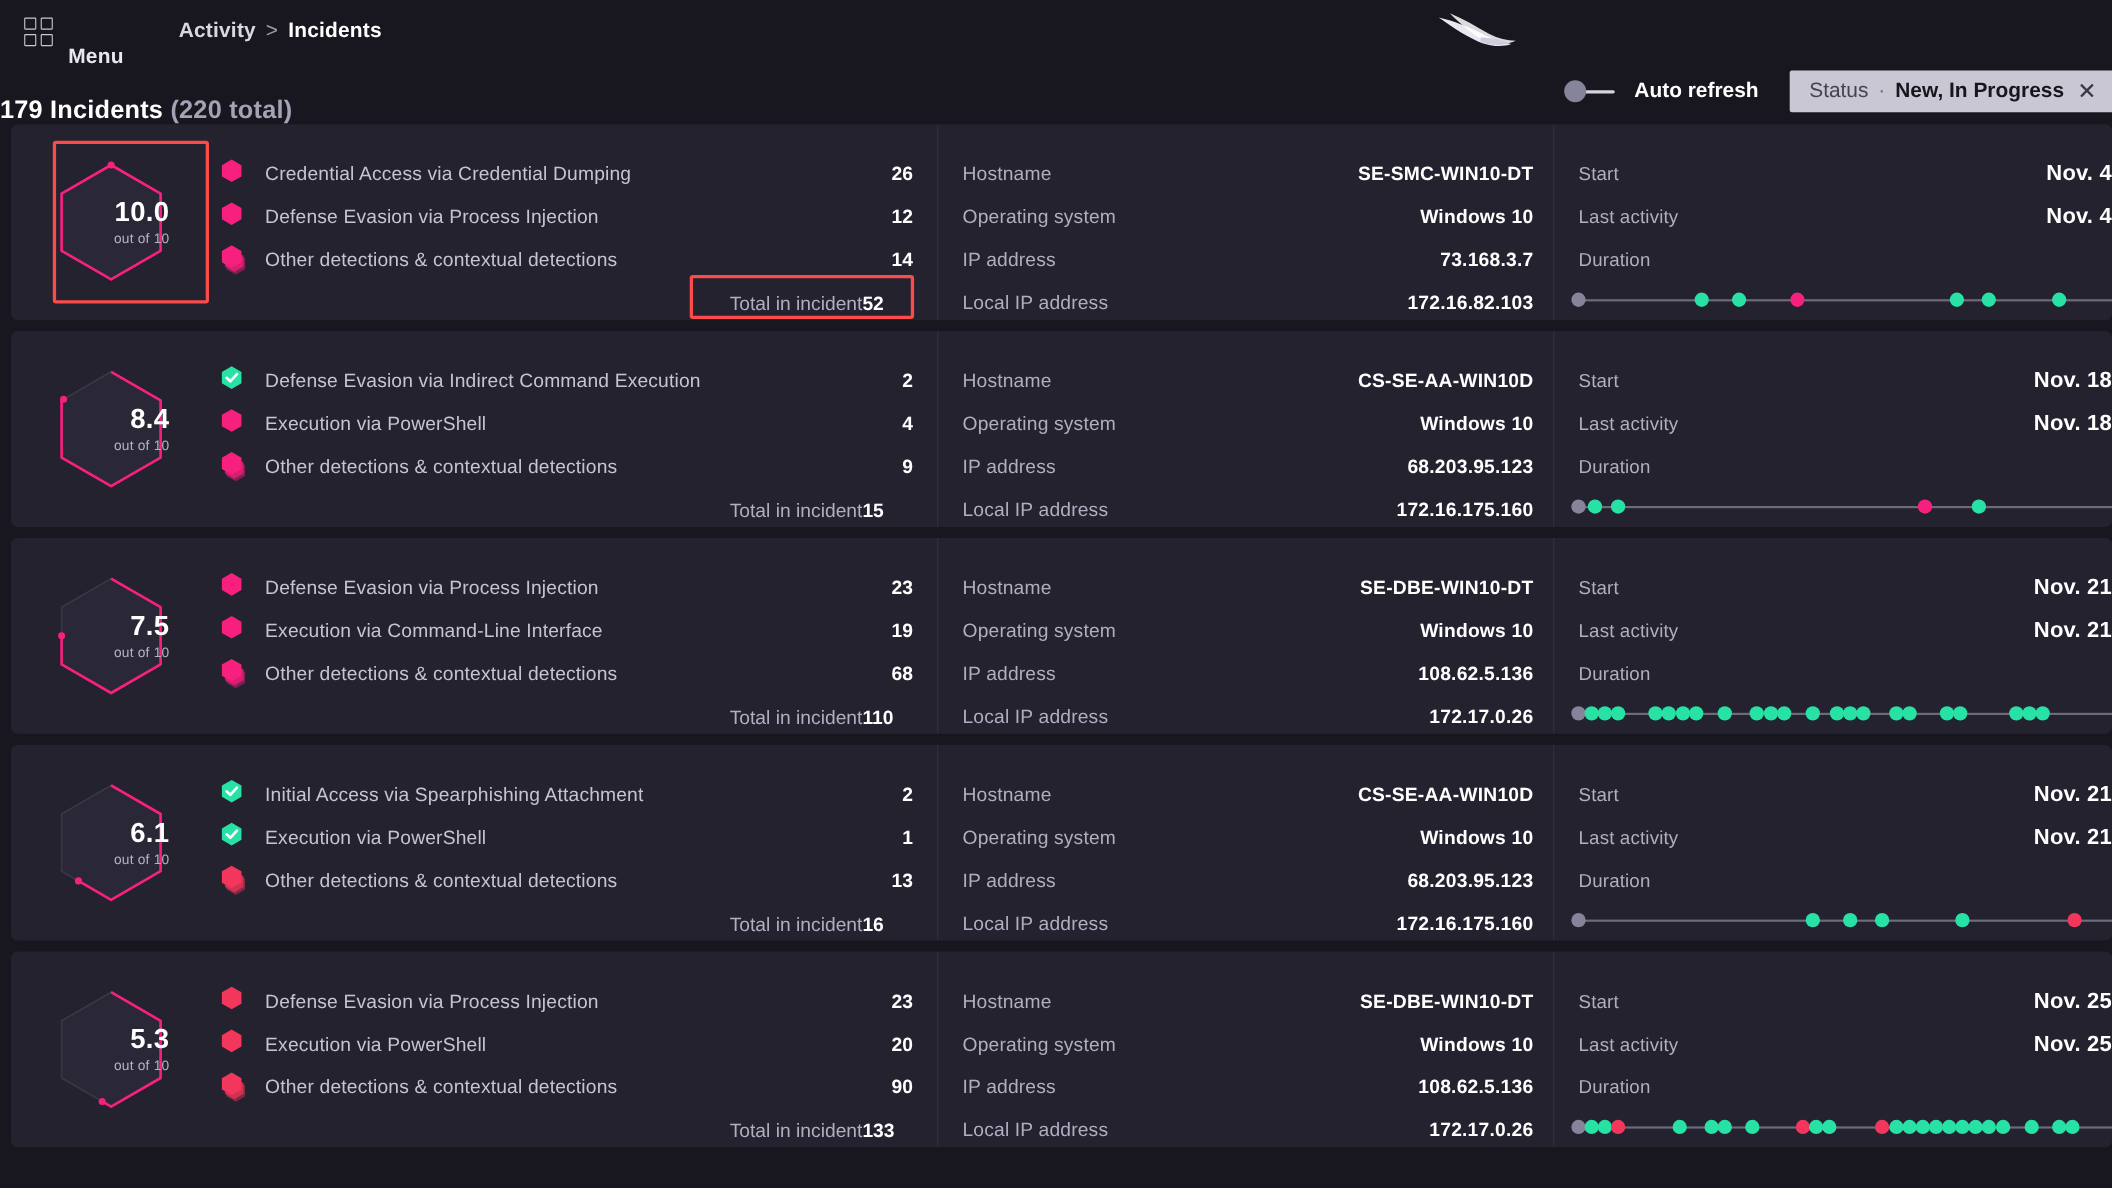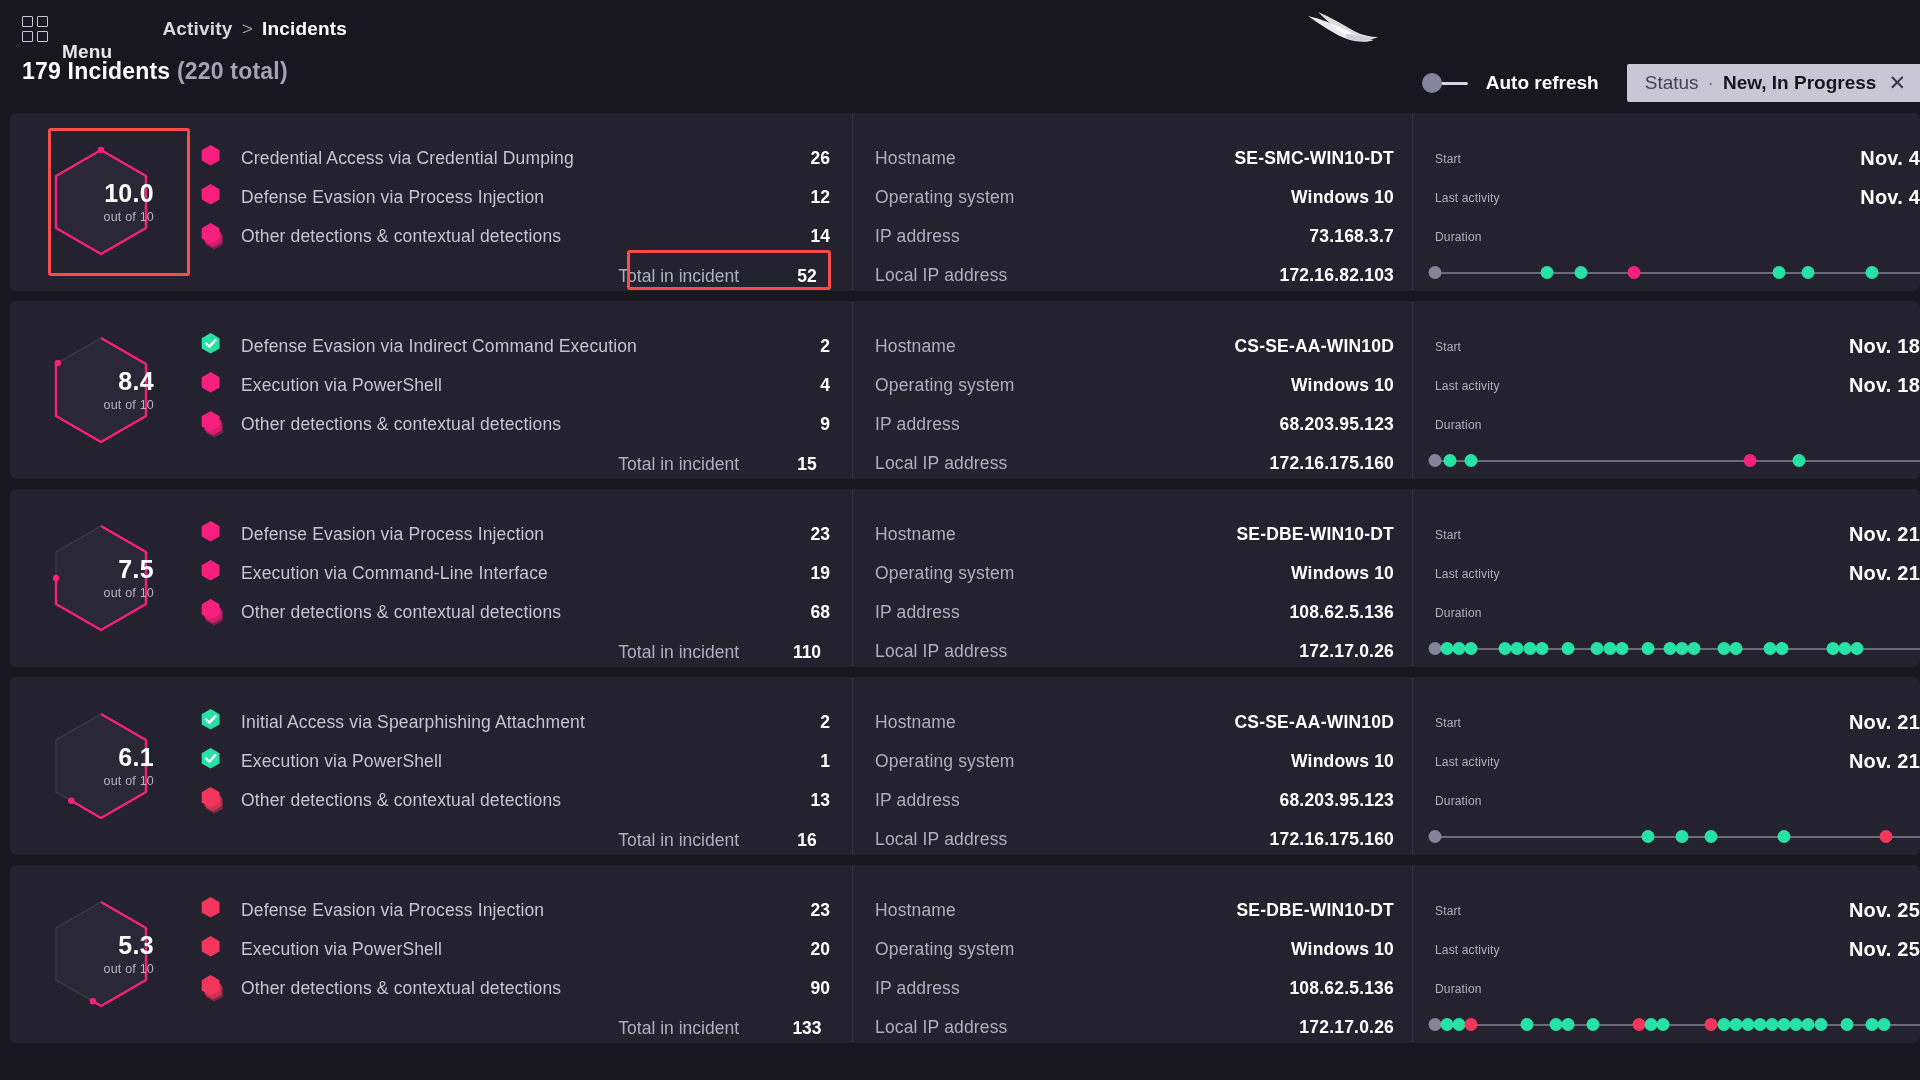--- a/index.html
+++ b/index.html
@@ -15,21 +15,21 @@
   .menu-group { display:flex; align-items:center; gap:14px; cursor:pointer; }
   .grid-icon { width:26px; height:26px; display:grid; grid-template-columns:1fr 1fr; grid-template-rows:1fr 1fr; gap:4px; }
   .grid-icon i { border:1.6px solid #c9c7d4; border-radius:1px; display:block; }
   .menu-label { color:#e8e7ee; font-size:19px; font-weight:600; letter-spacing:.2px;margin-top:45px; }
   .breadcrumb { margin-left:50px; font-size:19px; font-weight:600; color:#d9d8e2; letter-spacing:.2px; display:flex; gap:9px; }
   .bc-sep { color:#9b98ab; font-weight:500; }
   .bc-cur { color:#ffffff; }
   .falcon-logo { position:absolute; left:1300px; top:6px; width:95px; height:44px; }
 
   
-  .subheader { height:55px; position:relative; display:flex; align-items:flex-start; padding-left:22px; }
+  .subheader { height:55px; position:relative; display:flex; align-items:flex-end; }
   .count-title { font-size:23px; color:#ffffff; font-weight:700; letter-spacing:.2px; }
   .count-title .total { color:#a5a2b5; font-weight:600; }
   .right-controls { position:absolute; right:0; top:6px; display:flex; align-items:center; gap:0; }
   .toggle { width:50px; height:20px; position:relative; display:flex; align-items:center; cursor:pointer; }
   .toggle .track { position:absolute; left:16px; width:30px; height:3px; background:#d6d4de; border-radius:2px; }
   .toggle .knob { position:absolute; left:0; width:20px; height:20px; border-radius:50%; background:#86849a; }
   .auto-label { margin-left:14px; font-size:19px; color:#ffffff; font-weight:600; white-space:nowrap; }
   .status-chip {
     margin-left:28px; height:38px; background:#c9c7d4; color:#32303d;
     display:flex; align-items:center; gap:9px; padding:0 14px 0 18px;
@@ -57,33 +57,33 @@
 
   
   .det-cell { flex:0 0 660px; padding:26px 22px 0 5px; position:relative; }
   .det-row { display:flex; align-items:center; height:39px; }
   .det-ico { width:30px; flex:0 0 30px; display:flex; align-items:center; justify-content:center; position:relative; }
   .det-ico svg { display:block; }
   .det-name { flex:1; font-size:17.5px; color:#c6c4d2; padding-left:14px; letter-spacing:.15px; }
   .det-cnt { font-size:17.5px; color:#ffffff; font-weight:700; text-align:right; min-width:46px; }
   .det-total { display:flex; align-items:center; justify-content:flex-end; height:40px; padding-right:0; gap:0; }
   .det-total .tl { font-size:17.5px; color:#b0aec0; }
-  .det-total .tv { font-size:17.5px; color:#ffffff; font-weight:700; min-width:46px; text-align:center;margin-left:45px; }
+  .det-total .tv { font-size:17.5px; color:#ffffff; font-weight:700; min-width:46px; text-align:left; }
   .annot-total { position:absolute; border:3px solid #fc4b4b; border-radius:3px; }
 
   
   .meta-cell { flex:0 0 560px; padding:26px 18px 0 22px; border-left:1px solid #33313f; }
   .meta-row { display:flex; align-items:center; height:39px; }
   .meta-k { flex:1; font-size:17.5px; color:#b0aec0; letter-spacing:.15px; }
   .meta-v { font-size:17.5px; color:#ffffff; font-weight:700; text-align:right; letter-spacing:.2px; }
 
   
   .time-cell { flex:1; padding:26px 0 0 22px; border-left:1px solid #33313f; position:relative; }
   .time-row { display:flex; align-items:center; height:39px; padding-right:0; }
-  .time-k { flex:1; font-size:12px; color:#b0aec0; letter-spacing:.15px; }
+  .time-k { flex:1; font-size:17px; color:#b0aec0; letter-spacing:.15px; }
   .time-v { font-size:20px; color:#ffffff; font-weight:600; white-space:nowrap; letter-spacing:.2px; }
   .timeline { position:relative; height:22px; margin-top:6px; }
   .timeline .axis { position:absolute; left:0; right:-40px; top:10px; height:1.6px; background:#6d6a7c; }
   .timeline .dot { position:absolute; top:4px; width:13px; height:13px; border-radius:50%; transform:translateX(-50%); }
 
   
   .annot-hex { position:absolute; border:3px solid #fc4b4b; border-radius:3px; pointer-events:none; }
 </style>
 </head>
 <body>

